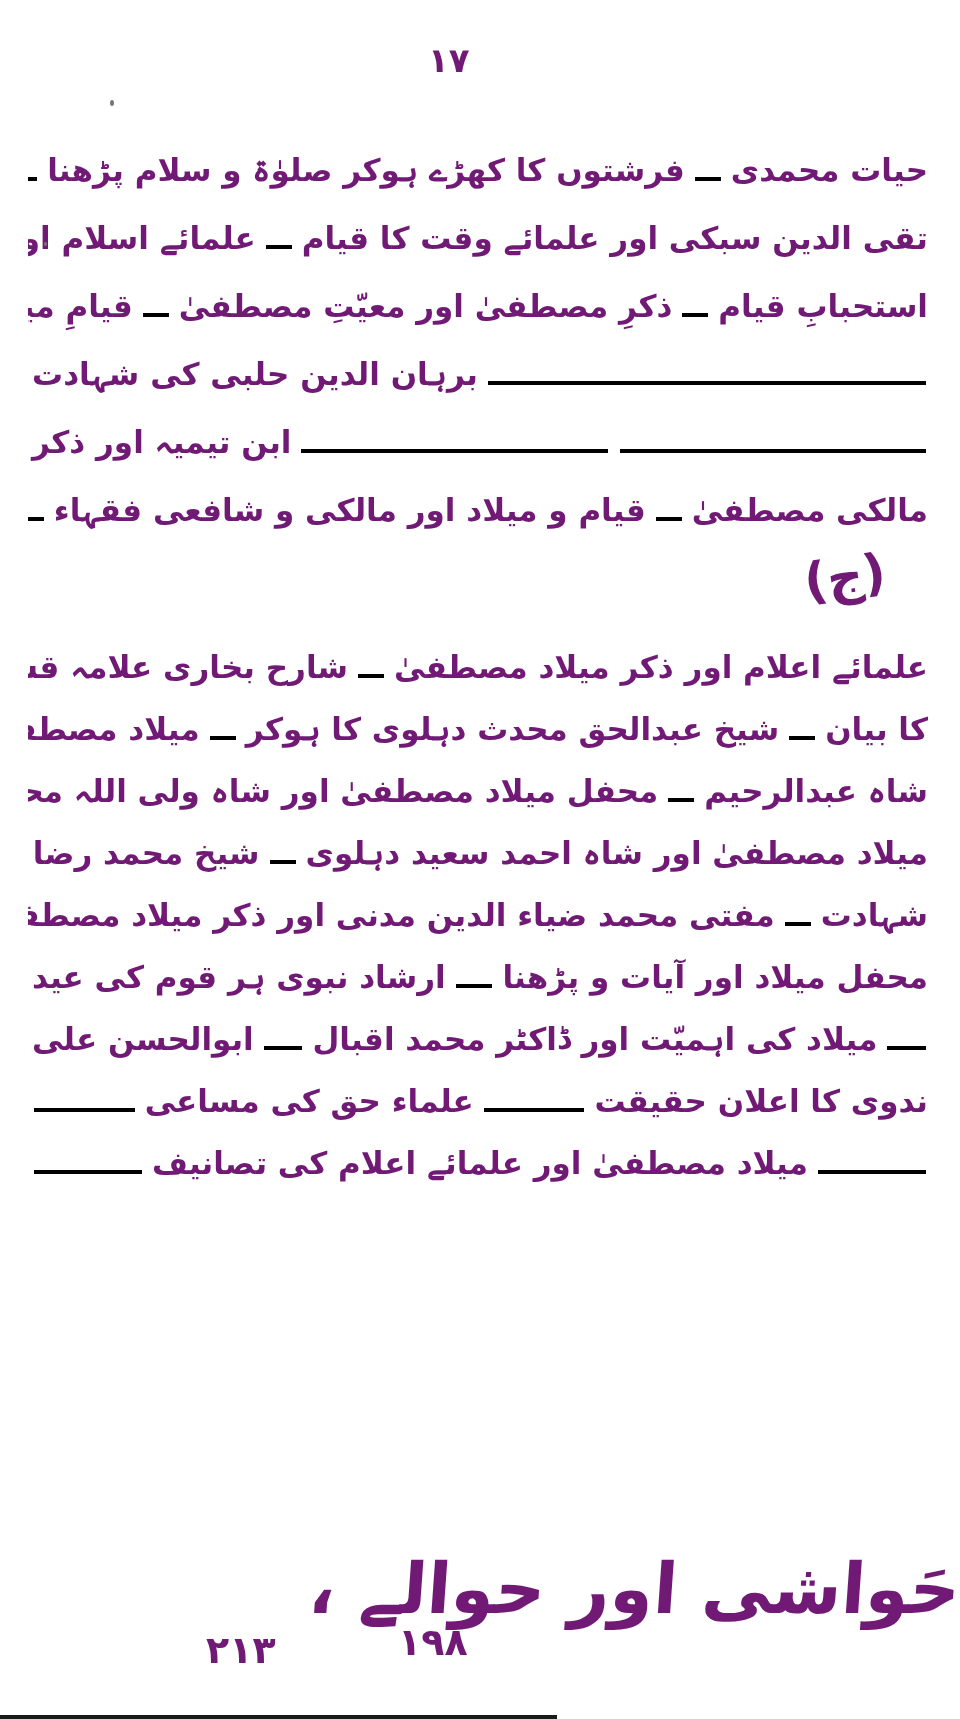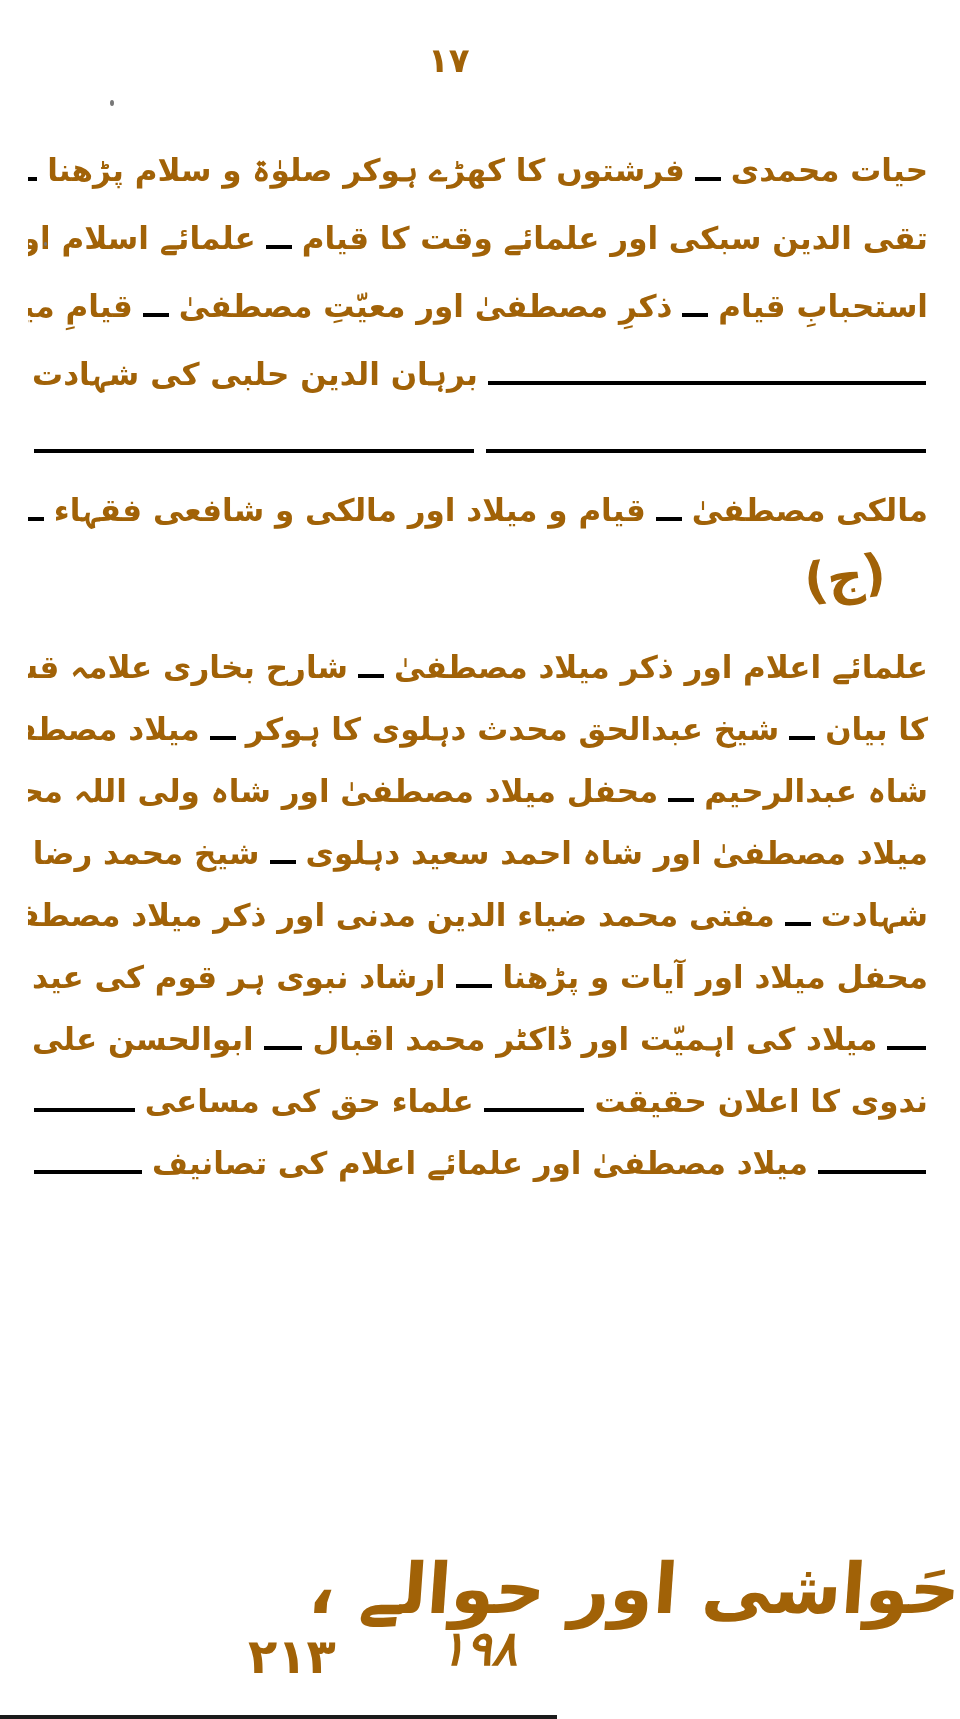--- a/index.html
+++ b/index.html
@@ -1,21 +1,21 @@
 <!DOCTYPE html>
 <html lang="ur" dir="rtl"><head>
 <meta charset="utf-8">
 <style>
   html,body{margin:0;padding:0;background:#e8e8e8;}
   .page{
     position:relative;
     width:960px;height:1719px;
     margin:0 auto;
     background:#ffffff;
-    color:#a16207;
+    color:#701a75;
     font-family:"DejaVu Sans", sans-serif;
     overflow:hidden;
   }
   .page-number-top{
     position:absolute;top:40px;left:428px;
     font-size:34px;font-weight:700;direction:rtl;
   }
   .toc{position:absolute;left:28px;right:28px;direction:rtl;}
   .toc-a{top:136px;}
   .toc-b{top:636px;}
@@ -37,22 +37,22 @@
     position:absolute;top:548px;right:74px;
     font-size:50px;font-weight:700;direction:rtl;
     transform:rotate(-8deg);
   }
   .footer-heading{
     position:absolute;top:1548px;right:0px;
     font-size:70px;font-weight:700;direction:rtl;
     letter-spacing:-1px;
     transform:skewX(-4deg);
   }
-  .footer-ref{position:absolute;font-size:48px;font-weight:700;direction:rtl;margin-left:42px;}
-  .footer-ref-1{top:1620px;left:398px;font-style:italic;}
+  .footer-ref{position:absolute;font-size:38px;font-weight:700;direction:rtl;}
+  .footer-ref-1{top:1620px;left:398px;}
   .footer-ref-2{top:1628px;left:206px;}
   .scan-edge{
     position:absolute;bottom:0;left:0;width:58%;height:4px;background:#1b1b1b;
   }
   .speck{position:absolute;background:#777;border-radius:50%;}
 </style>
 </head>
 <body>
 
 <div class="page">
@@ -78,20 +78,21 @@
         <span class="rule"></span>
         <span class="seg">قیامِ میلاد</span>
       </div>
       <div class="toc-line">
         <span class="rule"></span>
         <span class="seg">برہان الدین حلبی کی شہادت</span>
       </div>
       <div class="toc-line">
         <span class="rule"></span>
         <span class="rule"></span>
+        <span class="seg">ابن تیمیہ اور ذکر</span>
       </div>
       <div class="toc-line">
         <span class="seg">مالکی مصطفیٰ</span>
         <span class="rule"></span>
         <span class="seg">قیام و میلاد اور مالکی و شافعی فقہاء</span>
         <span class="rule"></span>
       </div>
     </div>
 
   <div class="section-marker">(ج)</div>

